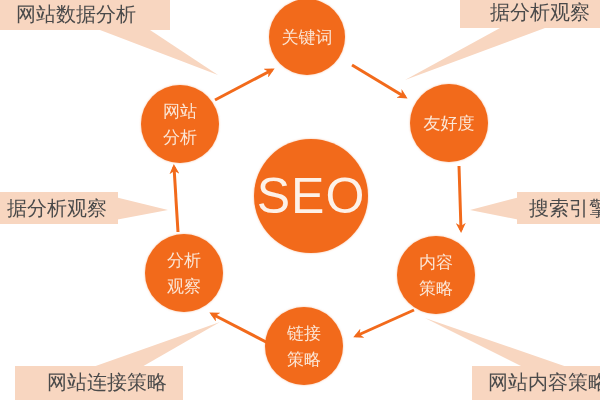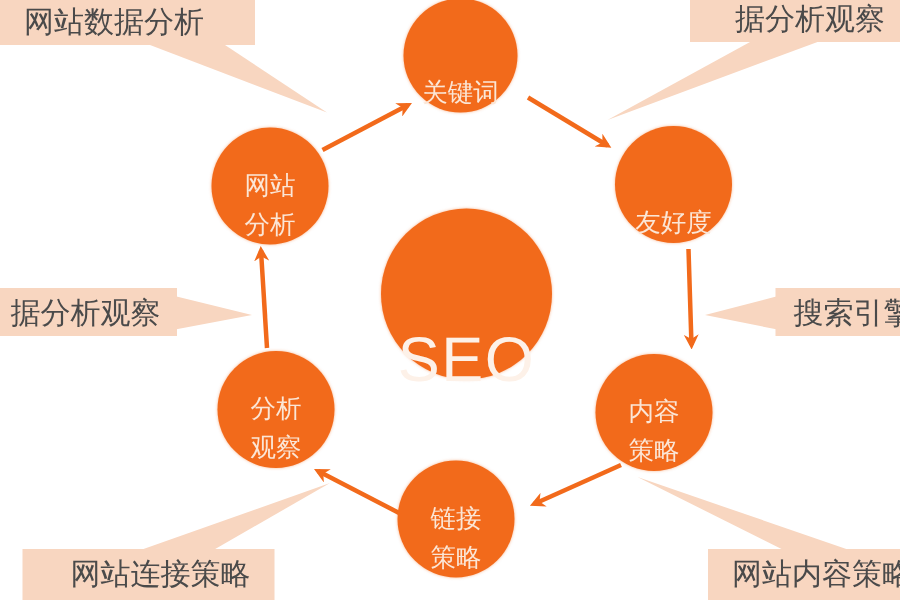--- a/index.html
+++ b/index.html
@@ -9,28 +9,28 @@
       position: relative;
       font-family: "DejaVu Sans", sans-serif;
     }
     #canvas { position: absolute; left: 0; top: 0; width: 600px; height: 400px; }
     .node {
       position: absolute;
       border-radius: 50%;
       background: #f26a1b;
       color: #fbe6d6;
       display: flex; flex-direction: column;
-      align-items: center; justify-content: flex-end;
+      align-items: center; justify-content: center;
       text-align: center;
       font-size: 17px; line-height: 26px;
       box-shadow: 0 0 2px rgba(242,106,27,0.5);
     }
     .node.center {
       font-family: "Liberation Sans", sans-serif;
-      font-size: 42px; color: #fdf1e8; letter-spacing: 1px;
+      font-size: 50px; color: #fdf1e8; letter-spacing: 1px;
     }
     .callout {
       position: absolute;
       background: #f8d6c0;
       color: #4a4a4a;
       font-size: 20px;
       line-height: 32px;
       white-space: nowrap;
       overflow: hidden;
     }

